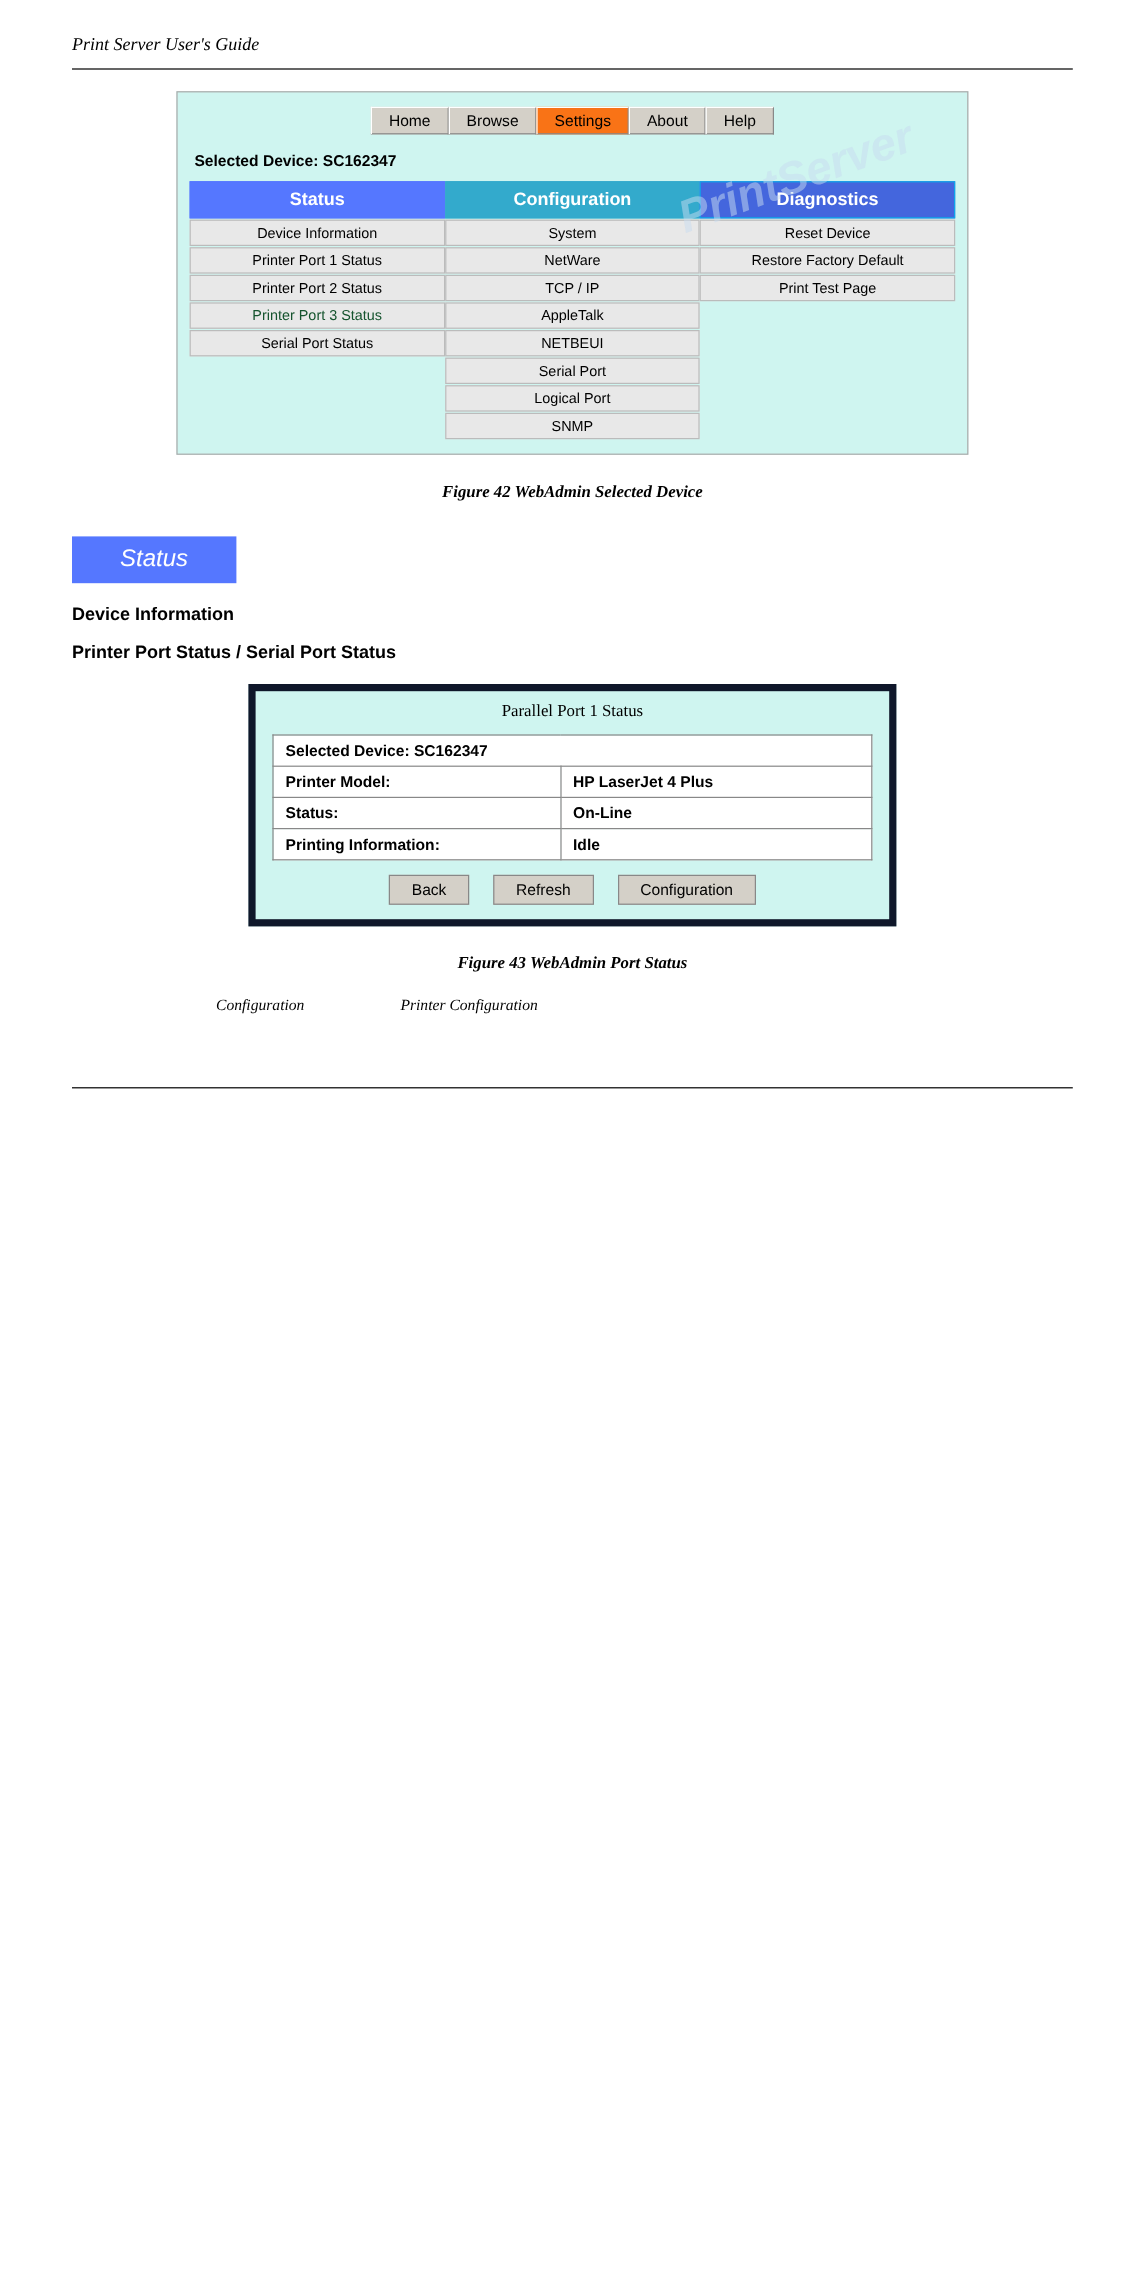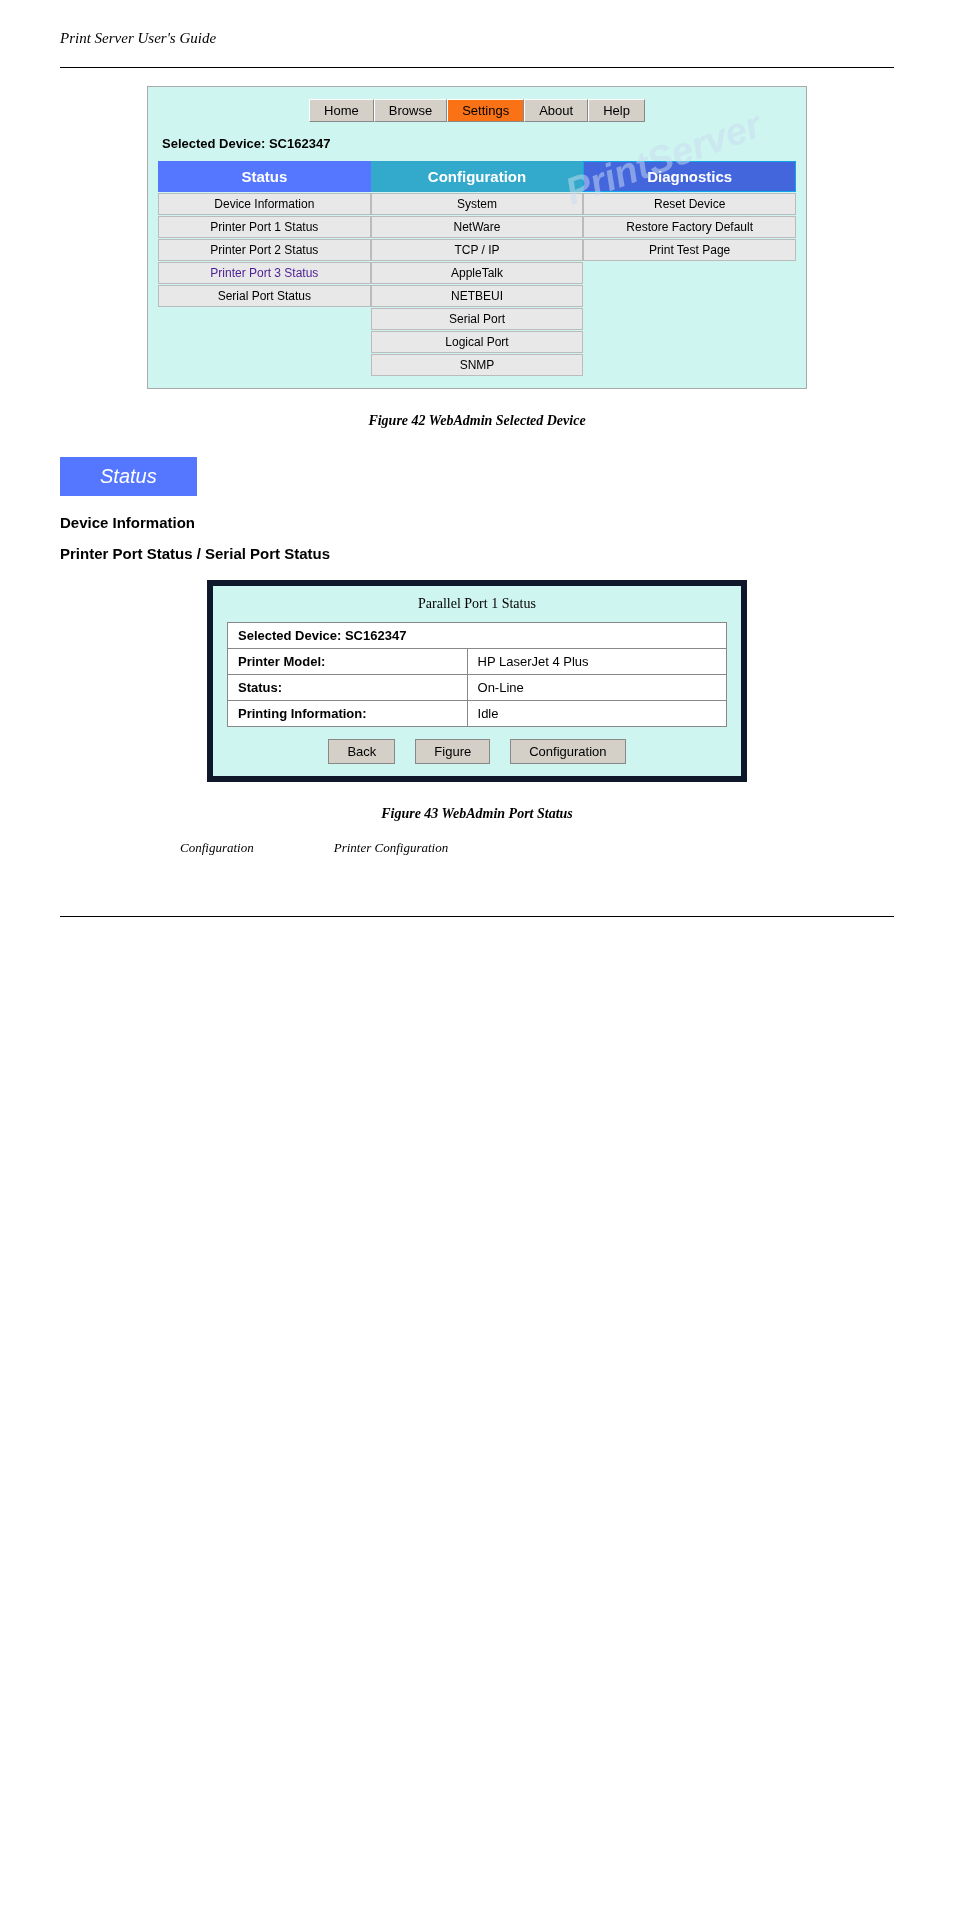--- a/index.html
+++ b/index.html
@@ -14,21 +14,21 @@
     .page-container {
       width: 954px;
       padding: 30px 60px;
     }
 
     .page-header {
       font-style: italic;
       font-size: 15px;
       color: #000;
       border-bottom: 1px solid #000;
-      padding-bottom: 20px;
+      padding-bottom: 10px;
       margin-bottom: 18px;
     }
 
     
     .webadmin-box {
       background: #cff5f0;
       border: 1px solid #aaa;
       padding: 12px 10px;
       margin-bottom: 8px;
       position: relative;
@@ -133,21 +133,21 @@
       text-align: center;
       padding: 3px 6px;
       font-size: 12px;
       font-family: Arial, sans-serif;
       color: #000;
       margin-top: 1px;
       cursor: pointer;
     }
 
     .menu-item.disabled {
-      color: #4c1d95;
+      color: #14532d;
       cursor: default;
     }
 
     .figure-caption {
       text-align: center;
       font-size: 14px;
       font-weight: bold;
       font-style: italic;
       margin-top: 24px;
       margin-bottom: 18px;
@@ -202,21 +202,21 @@
       padding: 5px 10px;
       background: #fff;
     }
 
     .port-status-table td.label {
       font-weight: bold;
       width: 48%;
     }
 
     .port-status-table td.value {
-      font-weight: normal;
+      font-weight: bold;
     }
 
     .port-status-actions {
       display: flex;
       justify-content: center;
       gap: 20px;
       margin-top: 12px;
     }
 
     .action-btn {
@@ -331,21 +331,21 @@
       </tr>
       <tr>
         <td class="label"><strong>Printing Information:</strong></td>
         <td class="value">Idle</td>
       </tr>
     </tbody>
       </table>
 
     <div class="port-status-actions">
       <button class="action-btn">Back</button>
-      <button class="action-btn">Figure</button>
+      <button class="action-btn">Refresh</button>
       <button class="action-btn">Configuration</button>
     </div>
   </div>
 
   <div class="figure-caption">Figure 43 WebAdmin Port Status</div>
 
   <div class="config-note">
     <span>Configuration</span>
     <span>Printer Configuration</span>
   </div>

